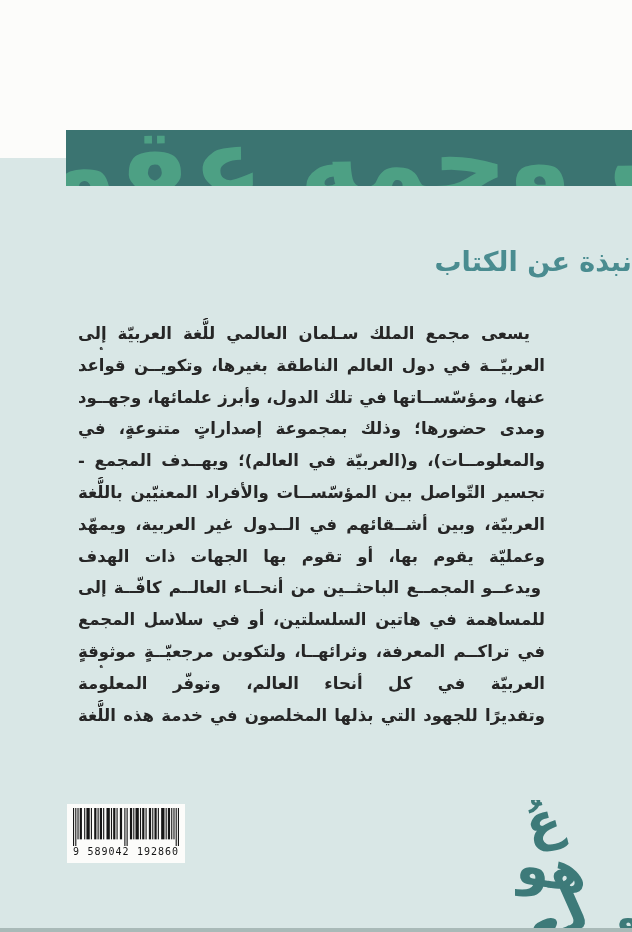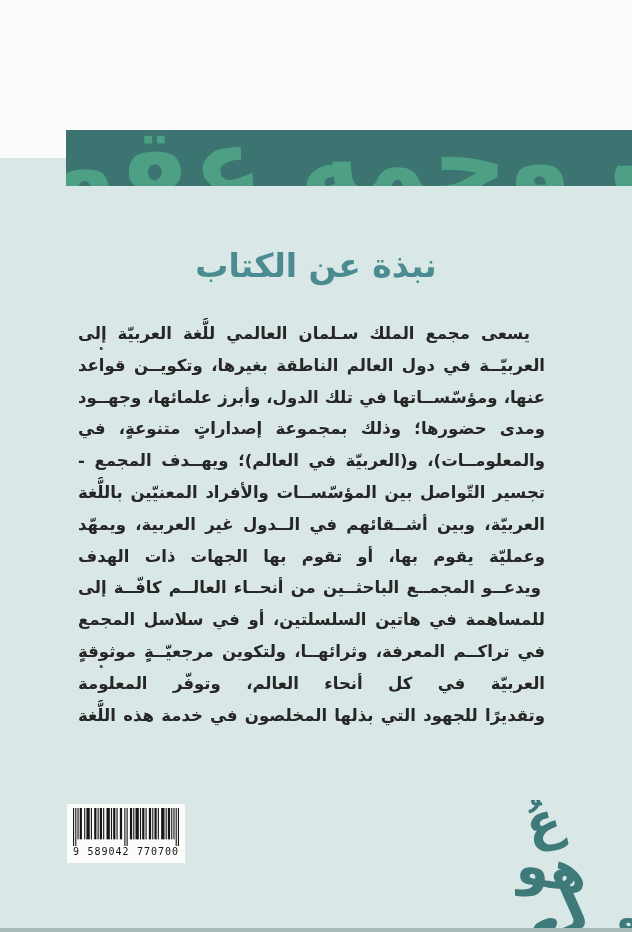--- a/index.html
+++ b/index.html
@@ -42,22 +42,21 @@
     letter-spacing: -9px;
     white-space: nowrap;
     transform: rotate(-0.6deg);
     direction: rtl;
   }
   
   .title {
     position: absolute;
     left: 0; top: 116px;
     width: 100%;
-    text-align: center;
-    font-size: 33px;
+    font-size: 27px;
     font-weight: bold;
     color: #4a8c90;
     direction: rtl;
   }
   
   .textblock {
     position: absolute;
     right: 87px; top: 188px;
     width: 467px;
     direction: rtl;
@@ -195,21 +194,21 @@
           <rect x="85" y="0" width="2" height="33"></rect>
             <rect x="88" y="0" width="1" height="33"></rect>
           <rect x="90" y="0" width="1" height="33"></rect>
           <rect x="92" y="0" width="1" height="40"></rect>
             <rect x="94" y="0" width="1" height="40"></rect>
         </g>
       </svg>
       <div class="barcode-digits">
         <span class="grp">9</span>
         <span class="grp">589042</span>
-        <span class="grp">770700</span>
+        <span class="grp">192860</span>
       </div>
     </div>
 
     <div class="corner-motif">
       <span class="cg0">عُ</span>
       <span class="cg1">هو</span>
       <span class="cg2">لع</span>
     </div>
 
     <div class="corner-edge">و</div>

